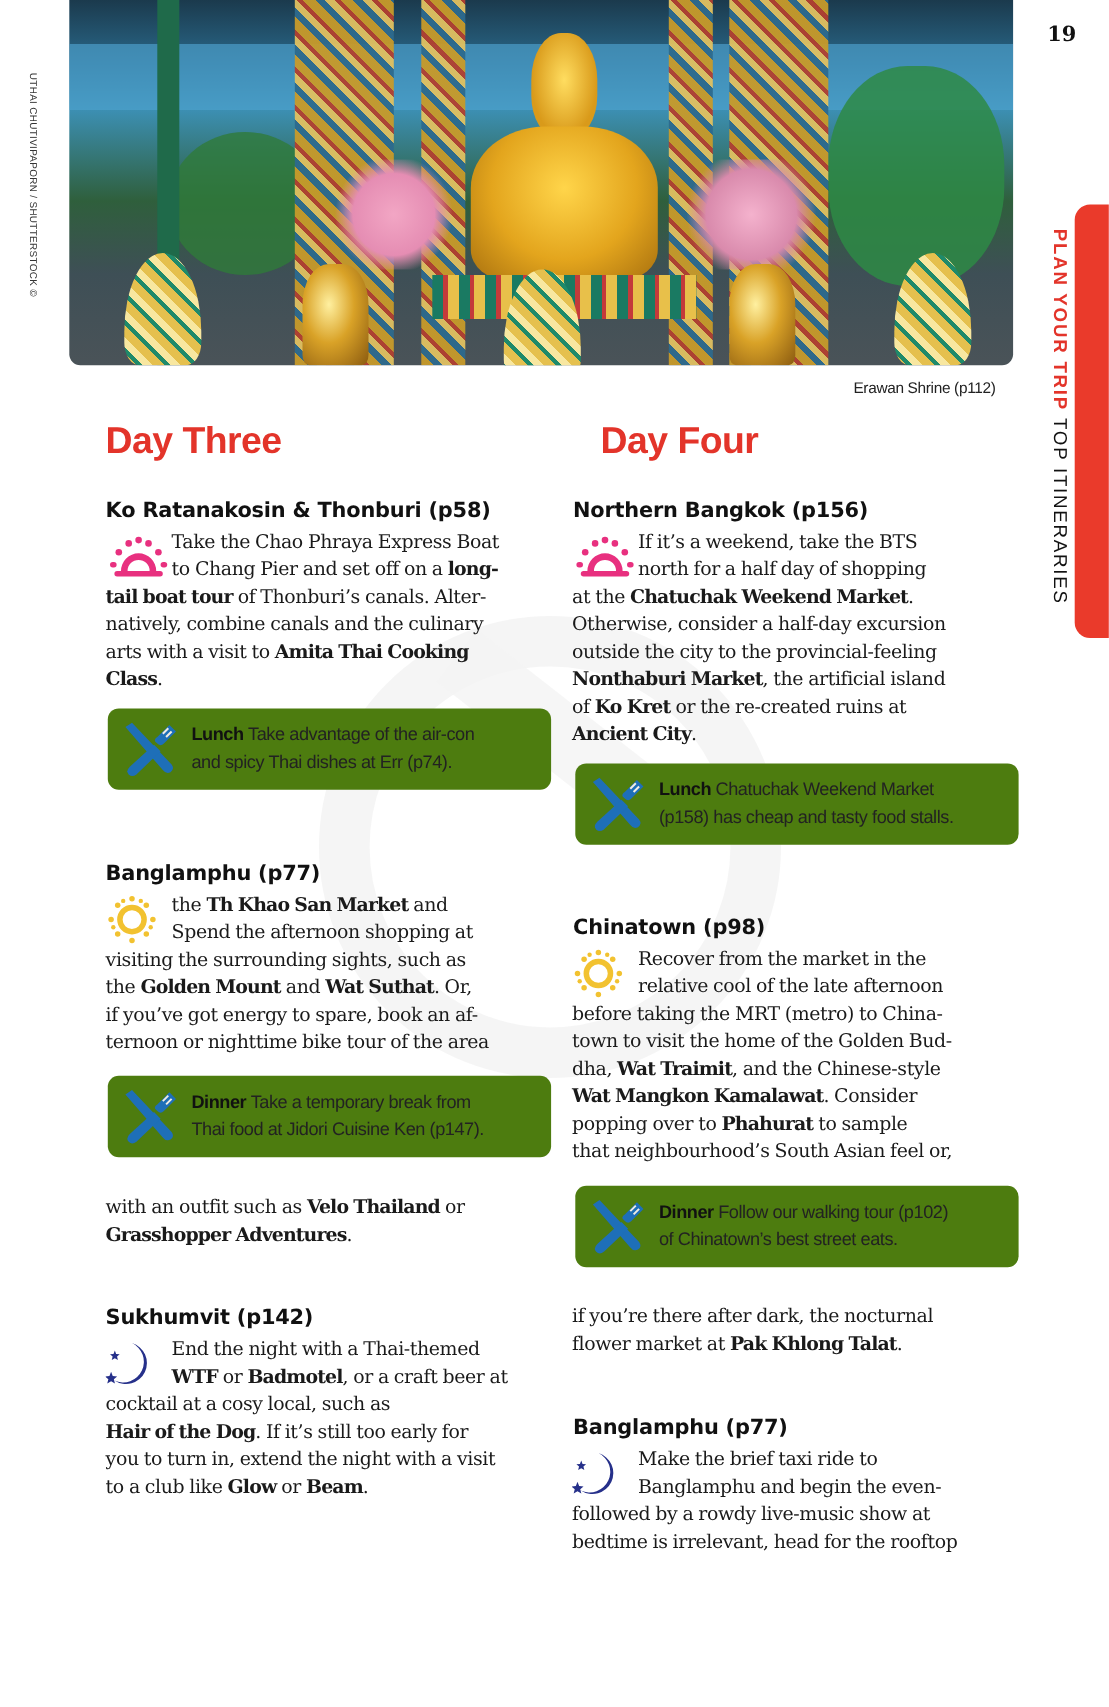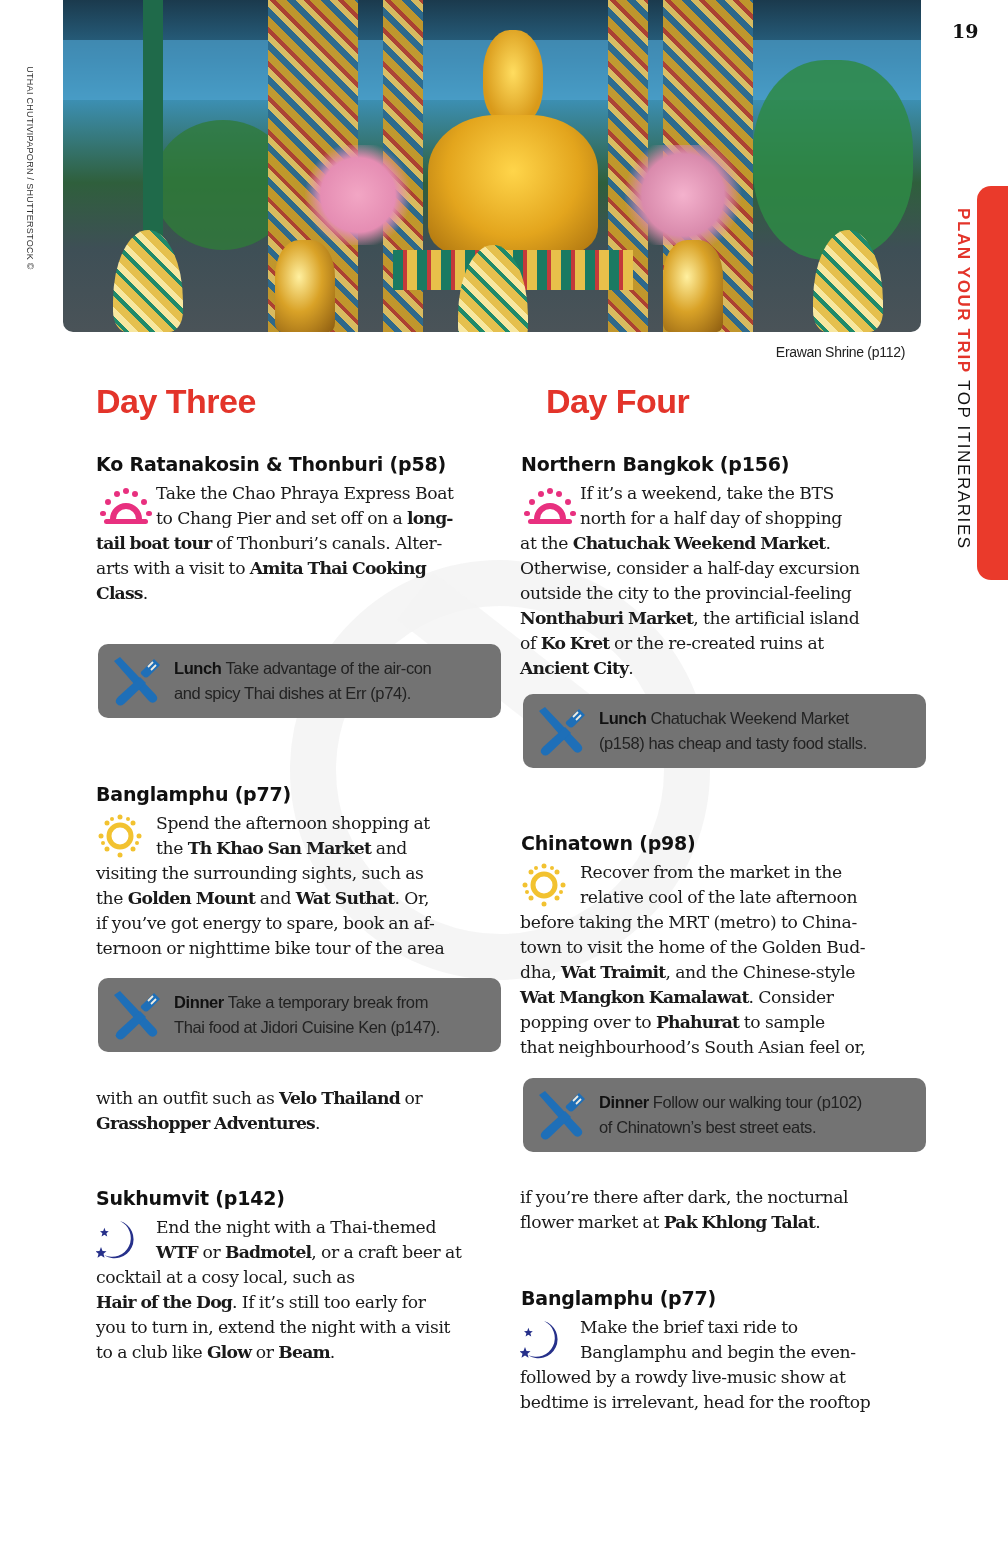--- a/index.html
+++ b/index.html
@@ -83,21 +83,21 @@
   }
   .para {
     font-family: "DejaVu Serif", serif; font-size: 17.2px; line-height: 25px;
     color: #1a1a1a; letter-spacing: -0.35px; word-spacing: -0.5px;
   }
   .para b { font-weight: bold; letter-spacing: -0.8px; margin-top: 36px; }
   .tod-icon { float: left; width: 60px; height: 46px; margin-top: 2px; }
   .tod-icon svg { display: block; }
 
   .meal {
-    background: #737373; border-radius: 10px; height: 74px;
+    background: #4d7c0f; border-radius: 10px; height: 74px;
     display: flex; align-items: center; padding-left: 12px;
     margin-left: 2px; width: 403px;
   }
   .meal .utensil { width: 52px; height: 52px; flex: 0 0 52px; margin-right: 12px; }
   .meal .meal-text {
     font-family: "Liberation Sans", sans-serif; font-size: 16.5px; line-height: 25px;
     color: #222; letter-spacing: -0.4px; font-weight: 300;
   }
   .meal .meal-kind { font-weight: bold; color: #111; margin-right: 4px; }
 
@@ -199,20 +199,21 @@
 <div class="abs para" style="left:96px; top:481px; width:410px;">
   <span class="tod-icon">
       <svg width="60" height="46">
         <use href="#ico-sunrise"></use>
       </svg>
     </span>
   <div>
       <div style="white-space: nowrap;">Take the Chao Phraya Express Boat</div>
       <div style="white-space: nowrap;">to Chang Pier and set off on a <b>long-</b></div>
       <div style="white-space: nowrap;"><b>tail boat tour</b> of Thonburi’s canals. Alter-</div>
+      <div style="white-space: nowrap;">natively, combine canals and the culinary</div>
       <div style="white-space: nowrap;">arts with a visit to <b>Amita Thai Cooking</b></div>
       <div style="white-space: nowrap;"><b>Class</b>.</div>
     </div>
 </div>
 
 <div class="abs meal" style="left:96px; top:644px;">
   <svg class="utensil">
       <use href="#ico-utensils"></use>
     </svg>
   <div class="meal-text">
@@ -222,22 +223,22 @@
 </div>
 
 <div class="abs section-title" style="left:96px; top:781px;">Banglamphu (p77)</div>
 <div class="abs para" style="left:96px; top:811px; width:410px;">
   <span class="tod-icon">
       <svg width="60" height="46">
         <use href="#ico-sun"></use>
       </svg>
     </span>
   <div>
+      <div style="white-space: nowrap;">the <b>Th Khao San Market</b> and</div>
       <div style="white-space: nowrap;">Spend the afternoon shopping at</div>
-      <div style="white-space: nowrap;">the <b>Th Khao San Market</b> and</div>
       <div style="white-space: nowrap;">visiting the surrounding sights, such as</div>
       <div style="white-space: nowrap;">the <b>Golden Mount</b> and <b>Wat Suthat</b>. Or,</div>
       <div style="white-space: nowrap;">if you’ve got energy to spare, book an af-</div>
       <div style="white-space: nowrap;">ternoon or nighttime bike tour of the area</div>
     </div>
 </div>
 
 <div class="abs meal" style="left:96px; top:978px;">
   <svg class="utensil">
       <use href="#ico-utensils"></use>

